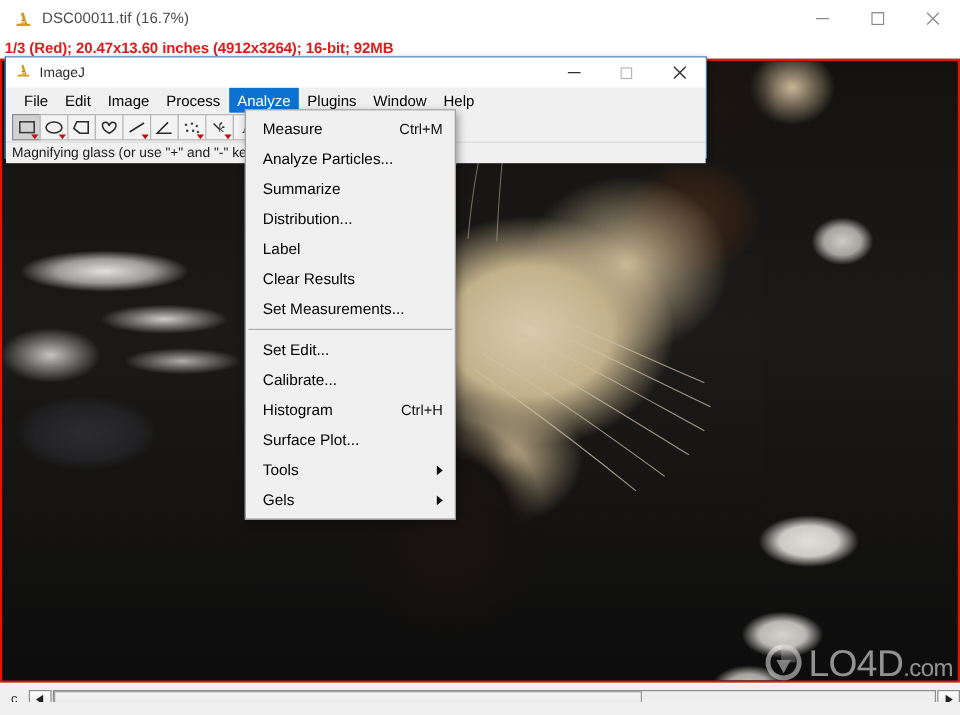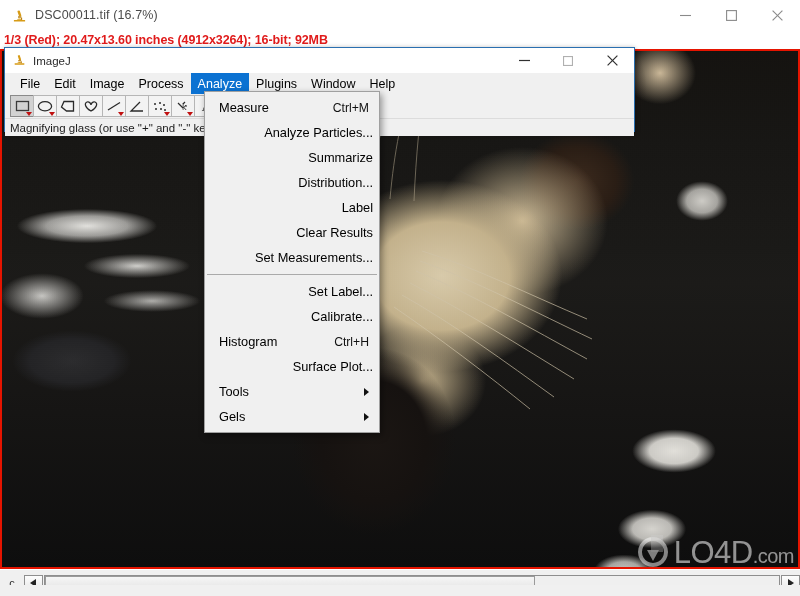--- a/index.html
+++ b/index.html
@@ -158,21 +158,21 @@
   }
   .outer-hscroll{
     position:absolute;left:0;right:0;bottom:0;height:11px;
     background:#f0f0f0;
   }
 
   
   #imagej-window{
     position:absolute;
     left:4px;top:47px;
-    width:631px;height:85px;
+    width:585px;height:85px;
     background:#f0f0f0;
     border:1px solid #2a6fb0;
     box-sizing:border-box;
     z-index:20;
     box-shadow:0 1px 5px rgba(0,0,0,.35);
     display:flex;flex-direction:column;
   }
   .ij-titlebar{
     height:25px;flex:0 0 25px;
     background:#ffffff;
@@ -246,21 +246,20 @@
     box-shadow:2px 3px 7px rgba(0,0,0,.4);
     padding:3px 0 3px 0;
   }
   .mi{
     height:25px;
     display:flex;align-items:center;
     padding:0 6px 0 14px;
     font-size:12.8px;color:#000;
     position:relative;
     white-space:nowrap;
-    justify-content:flex-end;
   }
   .mi .accel{
     margin-left:auto;
     font-size:12.2px;color:#111;
     padding-right:4px;
   }
   .mi .submenu-arrow{
     margin-left:auto;
     width:0;height:0;
     border-top:4px solid transparent;
@@ -509,21 +508,21 @@
     <span>Label</span>
   </div>
   <div class="mi">
     <span>Clear Results</span>
   </div>
   <div class="mi">
     <span>Set Measurements...</span>
   </div>
   <div class="menu-sep"></div>
   <div class="mi">
-    <span>Set Label...</span>
+    <span>Set Edit...</span>
   </div>
   <div class="mi">
     <span>Calibrate...</span>
   </div>
   <div class="mi">
     <span>Histogram</span>
     <span class="accel">Ctrl+H</span>
   </div>
   <div class="mi">
     <span>Surface Plot...</span>

